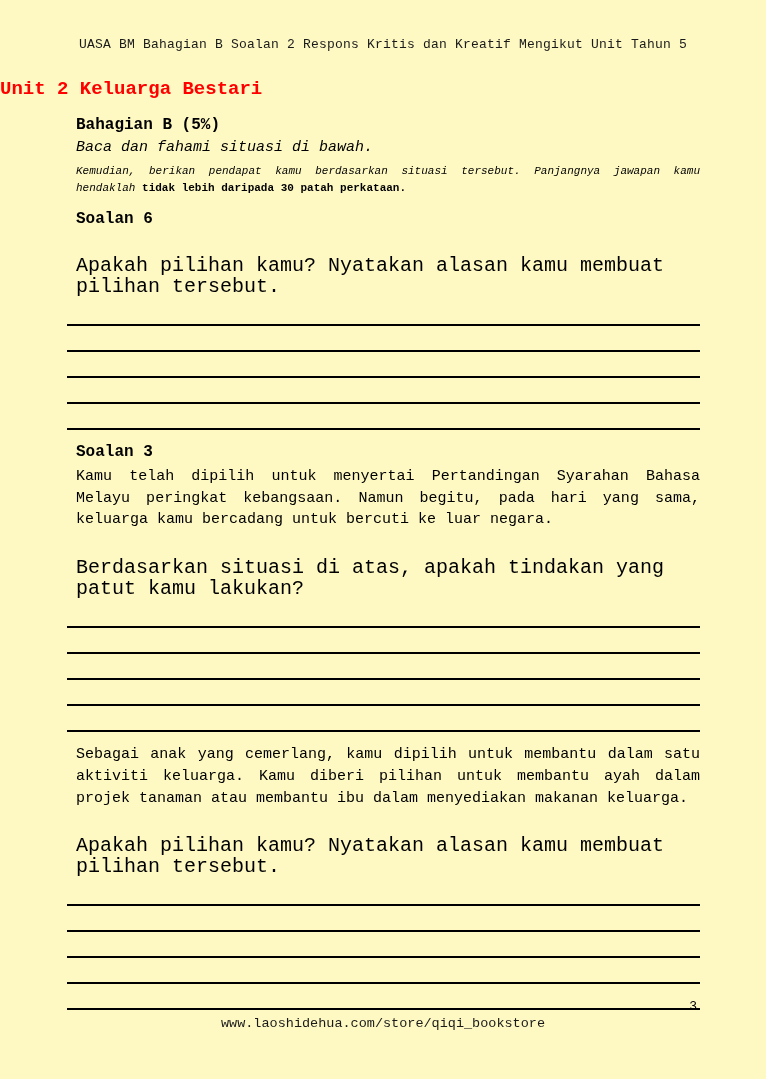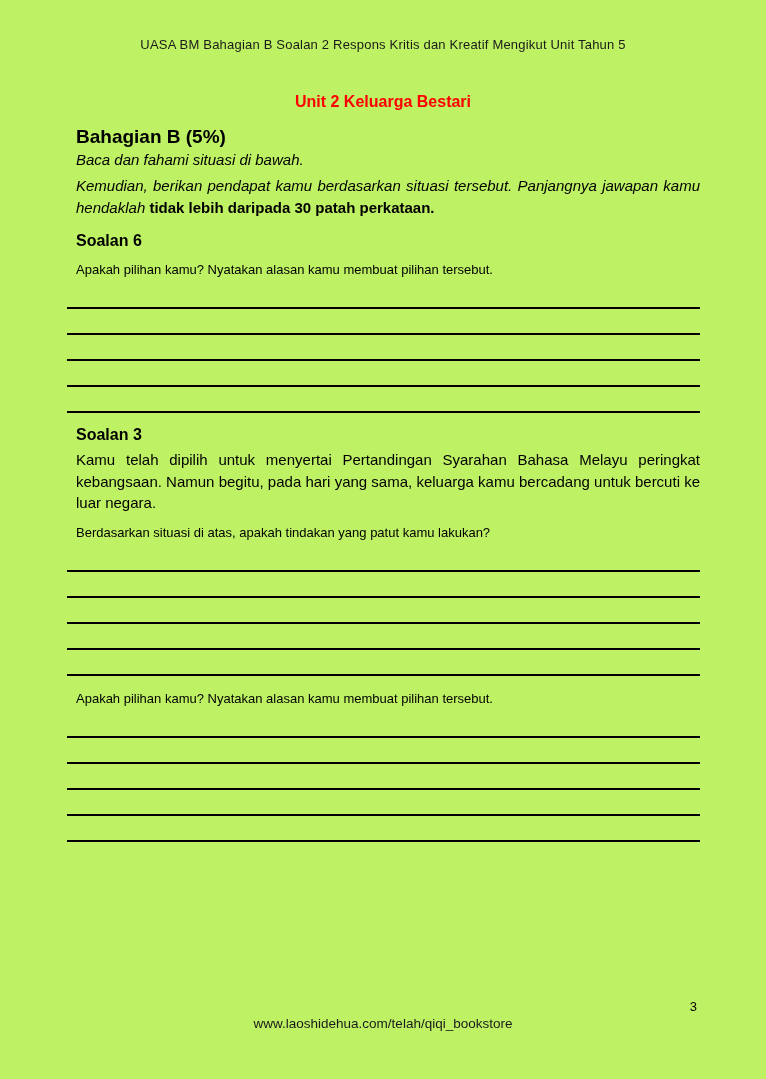--- a/index.html
+++ b/index.html
@@ -4,64 +4,64 @@
 <style>
   html, body {
     margin: 0;
     padding: 0;
     background: #ffffff;
   }
   .page {
     position: relative;
     width: 766px;
     height: 1079px;
-    background: #bef264;
+    background: #fef9c3;
     overflow: hidden;
-    font-family: Liberation Sans, sans-serif;
+    font-family: Liberation Mono, monospace;
     color: #000000;
     box-sizing: border-box;
     padding-top: 37px;
   }
   .doc-header {
     text-align: center;
     font-size: 13px;
     line-height: 16px;
     color: #1a1a1a;
     letter-spacing: 0.2px;
   }
   .unit-title {
-    margin: 38px 0 0 0;
-    text-align: center;
-    font-size: 16px;
+    margin: 26px 0 0 0;
+    text-align: left;
+    font-size: 19px;
     line-height: 21px;
     font-weight: bold;
   }
   .content {
     margin: 0 66px 0 67px; 
   }
   .text-indent {
     margin-left: 9px;   
     margin-right: 0;
   }
   .section-label {
     margin-top: 15px;
-    font-size: 19px;
+    font-size: 16px;
     line-height: 20px;
     font-weight: bold;
   }
   .instr-line1 {
     margin-top: 2px;
     font-size: 15px;
     line-height: 22px;
     font-style: italic;
   }
   .instr-para {
     margin-top: 4px;
-    font-size: 15px;
-    line-height: 22px;
+    font-size: 11px;
+    line-height: 17px;
     font-style: italic;
     text-align: justify;
   }
   .instr-para strong {
     font-style: normal;
     font-weight: bold;
   }
   .question {
     margin-top: 12px;
   }
@@ -70,22 +70,22 @@
     line-height: 20px;
     font-weight: bold;
   }
   .q-situation {
     margin-top: 4px;
     font-size: 15px;
     line-height: 21.7px;
     text-align: justify;
   }
   .q-prompt {
-    margin-top: 8px;
-    font-size: 13px;
+    margin-top: 26px;
+    font-size: 20px;
     line-height: 21px;
   }
   .answer-lines {
     margin-top: 3px;
   }
   .answer-line {
     height: 24px;
     border-bottom: 2px solid #000000;
   }
   .page-number {
@@ -142,29 +142,30 @@
       <div class="answer-lines">
           <div class="answer-line"></div>
           <div class="answer-line"></div>
           <div class="answer-line"></div>
           <div class="answer-line"></div>
           <div class="answer-line"></div>
         </div>
     </section>
 
     <section class="question">
+      <div class="q-situation text-indent">Sebagai anak yang cemerlang, kamu dipilih untuk membantu dalam satu aktiviti keluarga. Kamu diberi pilihan untuk membantu ayah dalam projek tanaman atau membantu ibu dalam menyediakan makanan keluarga.</div>
       <div class="q-prompt text-indent">Apakah pilihan kamu? Nyatakan alasan kamu membuat pilihan tersebut.</div>
       <div class="answer-lines">
           <div class="answer-line"></div>
           <div class="answer-line"></div>
           <div class="answer-line"></div>
           <div class="answer-line"></div>
           <div class="answer-line"></div>
         </div>
     </section>
 
   </div>
 
   <div class="page-number">3</div>
 
-  <div class="footer-url">www.laoshidehua.com/telah/qiqi_bookstore</div>
+  <div class="footer-url">www.laoshidehua.com/store/qiqi_bookstore</div>
 
 </div>
 
 </body></html>

